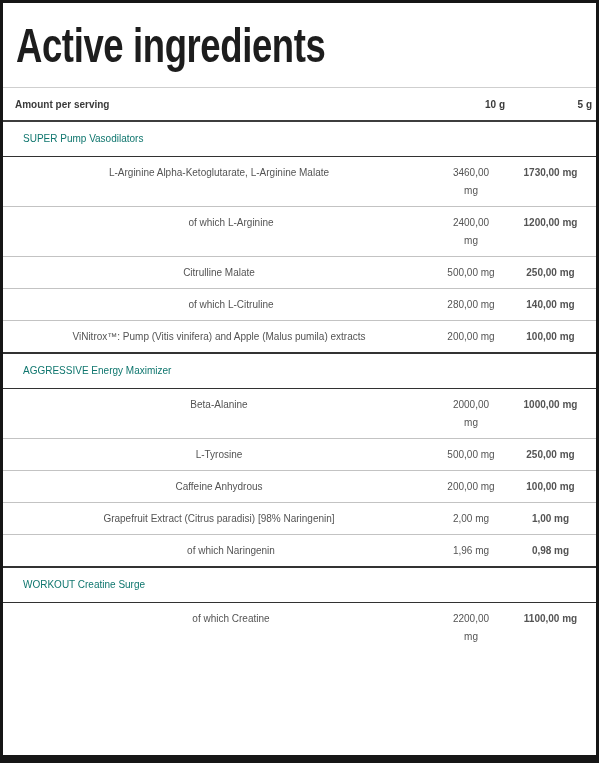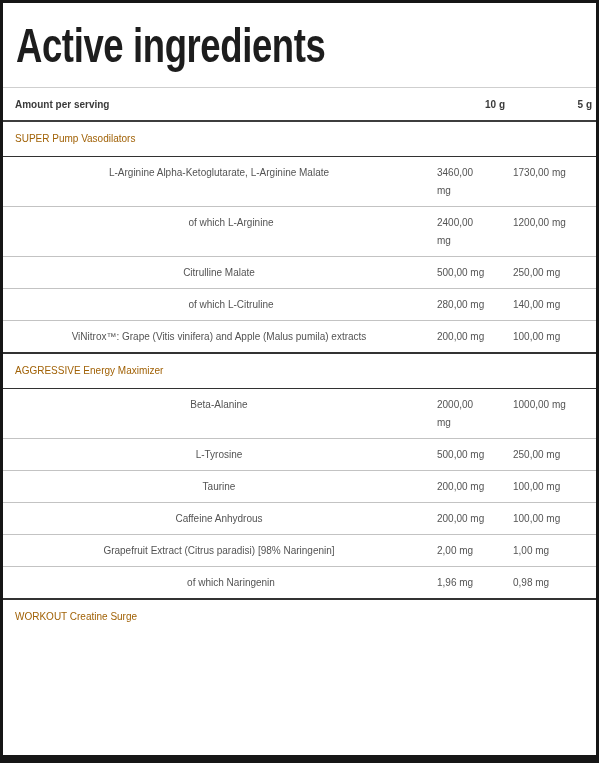--- a/index.html
+++ b/index.html
@@ -60,37 +60,37 @@
     border-bottom: 2px solid #3d3d3d;
     text-align: right;
   }
   thead th.name {
     text-align: left;
     padding-left: 12px;
   }
   tbody td {
     padding: 7px 4px 6px;
     vertical-align: top;
-    text-align: left;
+    text-align: center;
     white-space: pre-line;
     border-bottom: 1px solid #c3c3c3;
   }
   tbody td.name {
     text-align: center;
     white-space: normal;
     padding-left: 12px;
     padding-right: 10px;
   }
-  tbody td.v5 { padding-right: 8px; }
+  tbody td.v5 { padding-right: 8px; font-weight: bold; }
   tr.sub td.name { padding-left: 36px; }
   tr.section-row td {
     text-align: left;
     white-space: normal;
-    color: #a16207;
-    padding: 8px 8px 8px 12px;
+    color: #0f766e;
+    padding: 8px 8px 8px 20px;
     border-top: 2px solid #323232;
     border-bottom: 1px solid #323232;
   }
   tbody tr:last-child td { border-bottom: 0; }
 </style>
 </head>
 <body>
 
 <div class="panel">
   <h1 class="page-title">
@@ -129,56 +129,57 @@
           <td class="name">Citrulline Malate</td>
           <td class="v10">500,00 mg</td>
           <td class="v5">250,00 mg</td>
         </tr>
         <tr class="ingredient-row sub">
           <td class="name">of which L-Citruline</td>
           <td class="v10">280,00 mg</td>
           <td class="v5">140,00 mg</td>
         </tr>
         <tr class="ingredient-row">
-          <td class="name">ViNitrox™: Grape (Vitis vinifera) and Apple (Malus pumila) extracts</td>
+          <td class="name">ViNitrox™: Pump (Vitis vinifera) and Apple (Malus pumila) extracts</td>
           <td class="v10">200,00 mg</td>
           <td class="v5">100,00 mg</td>
         </tr>
         <tr class="section-row">
           <td colspan="3">AGGRESSIVE Energy Maximizer</td>
         </tr>
         <tr class="ingredient-row">
           <td class="name">Beta-Alanine</td>
           <td class="v10">2000,00
 mg</td>
           <td class="v5">1000,00 mg</td>
         </tr>
         <tr class="ingredient-row">
           <td class="name">L-Tyrosine</td>
           <td class="v10">500,00 mg</td>
           <td class="v5">250,00 mg</td>
-        </tr>
-        <tr class="ingredient-row">
-          <td class="name">Taurine</td>
-          <td class="v10">200,00 mg</td>
-          <td class="v5">100,00 mg</td>
         </tr>
         <tr class="ingredient-row">
           <td class="name">Caffeine Anhydrous</td>
           <td class="v10">200,00 mg</td>
           <td class="v5">100,00 mg</td>
         </tr>
         <tr class="ingredient-row">
           <td class="name">Grapefruit Extract (Citrus paradisi) [98% Naringenin]</td>
           <td class="v10">2,00 mg</td>
           <td class="v5">1,00 mg</td>
         </tr>
         <tr class="ingredient-row sub">
           <td class="name">of which Naringenin</td>
           <td class="v10">1,96 mg</td>
           <td class="v5">0,98 mg</td>
         </tr>
         <tr class="section-row">
           <td colspan="3">WORKOUT Creatine Surge</td>
         </tr>
+        <tr class="ingredient-row sub">
+          <td class="name">of which Creatine</td>
+          <td class="v10">2200,00
+mg</td>
+          <td class="v5">1100,00 mg</td>
+        </tr>
       </tbody>
   </table>
 </div>
 
 </body></html>

